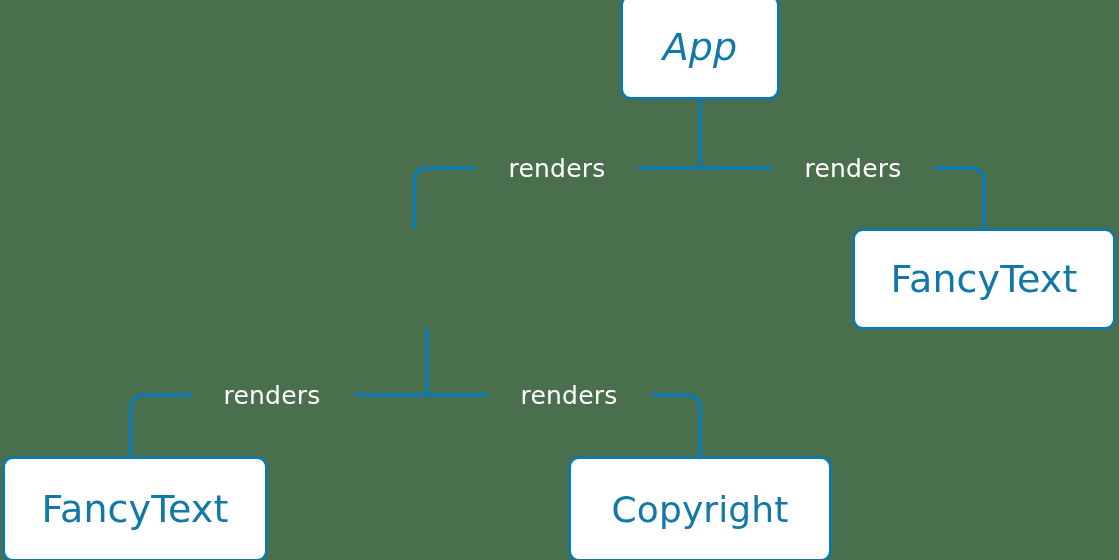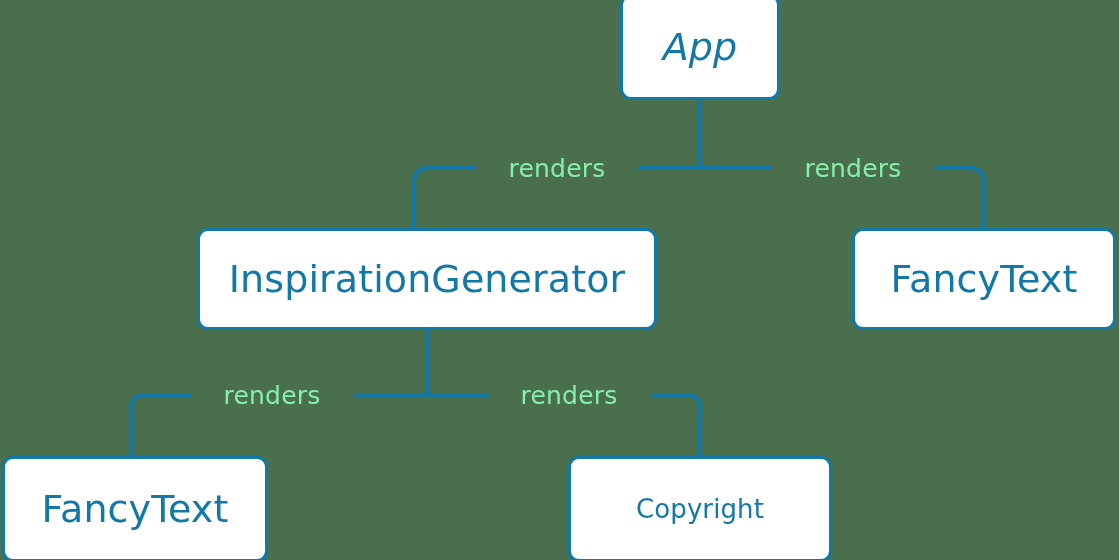--- a/index.html
+++ b/index.html
@@ -35,21 +35,21 @@
     z-index: 3;
   }
   .node-label {
     font-family: "DejaVu Sans", "Liberation Sans", sans-serif;
     font-weight: 400;
     letter-spacing: 0.1px;
     white-space: nowrap;
   }
   .edge-label {
     position: absolute;
-    color: #86efac;
+    color: #ffffff;
     font-family: "DejaVu Sans", "Liberation Sans", sans-serif;
     font-size: 25px;
     font-weight: 400;
     white-space: nowrap;
     z-index: 2;
     transform: translate(-50%, -50%);
     letter-spacing: 0.2px;
   }
 </style>
 </head>
@@ -85,29 +85,26 @@
   <div class="edge-label" style="left:853px; top:168px;">renders</div>
 
   <div class="edge-label" style="left:272px; top:395px;">renders</div>
 
   <div class="edge-label" style="left:569px; top:395px;">renders</div>
 
   <div class="node" style="left:620px; top:-6px; width:160px; height:106px;">
     <span class="node-label" style="font-size:38px;font-style:italic;">App</span>
   </div>
 
-  <div class="node" style="left:197px; top:228px; width:460px; height:102px;">
-    <span class="node-label" style="font-size:38px;">InspirationGenerator</span>
-  </div>
 
   <div class="node" style="left:852px; top:228px; width:264px; height:102px;">
     <span class="node-label" style="font-size:38px;">FancyText</span>
   </div>
 
   <div class="node" style="left:2px; top:456px; width:266px; height:106px;">
     <span class="node-label" style="font-size:38px;">FancyText</span>
   </div>
 
   <div class="node" style="left:568px; top:456px; width:264px; height:106px;">
-    <span class="node-label" style="font-size:26px;">Copyright</span>
+    <span class="node-label" style="font-size:36px;">Copyright</span>
   </div>
 
 </div>
 
 </body></html>

